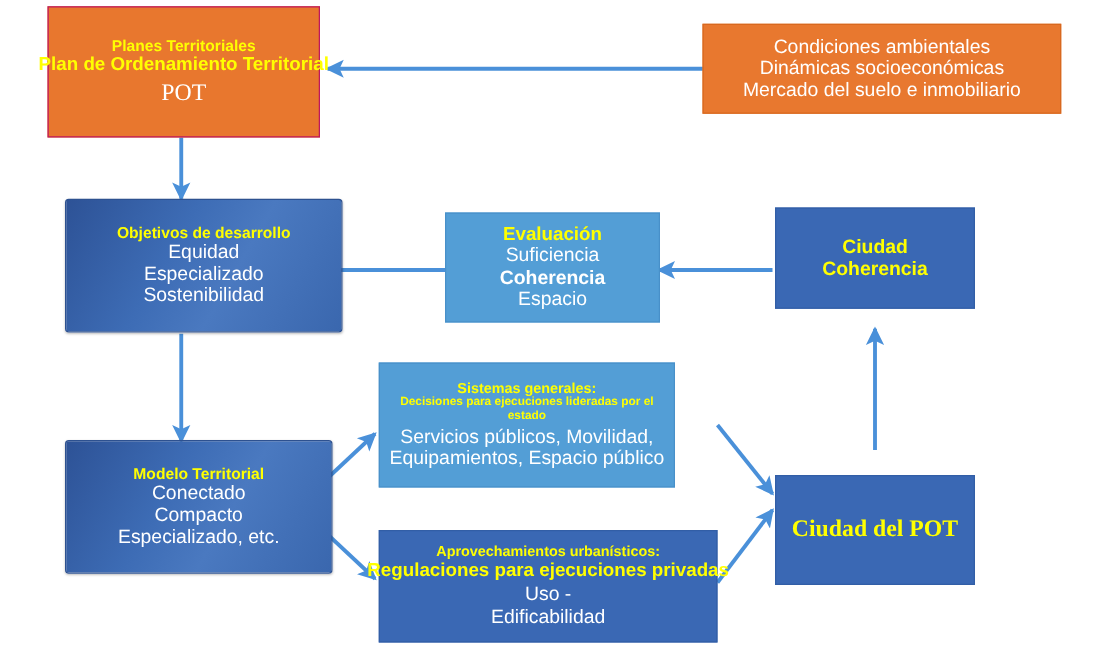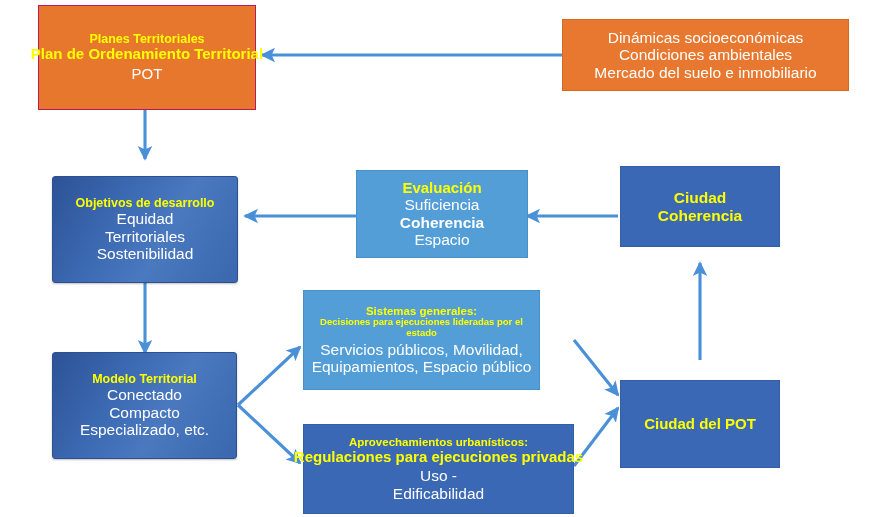--- a/index.html
+++ b/index.html
@@ -48,21 +48,21 @@
   .t-yellow{color:#ffff00;font-weight:bold;}
   .t-yellow-sm{color:#ffff00;font-weight:bold;}
   .t-white{color:#ffffff;}
   .t-white-b{color:#ffffff;font-weight:bold;}
 
   .s9{font-size:9.5px;}
   .s10{font-size:15px;}
   .s11{font-size:11.5px;}
   .s12{font-size:12.5px;}
   .s15{font-size:15.5px;}
-  .s16{font-size:15px;}
+  .s16{font-size:19px;font-family:Liberation Serif, serif;}
   .row{display:block;white-space:nowrap;}
   .rowwrap{display:block;}
 </style>
 </head>
 <body>
 
 <div id="canvas">
 
   <svg class="arrows" viewBox="0 0 879 517">
     <defs>
@@ -94,45 +94,45 @@
     </g>
   </svg>
 
   <div class="node fill-orange" style="left:38px;top:5px;width:218px;height:105px;">
     <span class="row s12 t-yellow">Planes Territoriales</span>
     <span class="row s10 t-yellow-sm">Plan de Ordenamiento Territorial</span>
     <span class="row s16 t-white" style="margin-top:3px;">POT</span>
   </div>
 
   <div class="node fill-orange-flat" style="left:562px;top:19px;width:287px;height:72px;">
+    <span class="row s15 t-white">Condiciones ambientales</span>
     <span class="row s15 t-white">Dinámicas socioeconómicas</span>
-    <span class="row s15 t-white">Condiciones ambientales</span>
     <span class="row s15 t-white">Mercado del suelo e inmobiliario</span>
   </div>
 
-  <div class="node fill-darkblue" style="left:52px;top:176px;width:186px;height:107px;">
+  <div class="node fill-darkblue" style="left:52px;top:159px;width:222px;height:107px;">
     <span class="row s12 t-yellow">Objetivos de desarrollo</span>
     <span class="row s15 t-white">Equidad</span>
-    <span class="row s15 t-white">Territoriales</span>
+    <span class="row s15 t-white">Especializado</span>
     <span class="row s15 t-white">Sostenibilidad</span>
   </div>
 
   <div class="node fill-lightblue" style="left:356px;top:170px;width:172px;height:88px;">
     <span class="row s10 t-yellow">Evaluación</span>
     <span class="row s15 t-white">Suficiencia</span>
     <span class="row s15 t-white-b">Coherencia</span>
     <span class="row s15 t-white">Espacio</span>
   </div>
 
   <div class="node fill-flatblue" style="left:620px;top:166px;width:160px;height:81px;">
     <span class="row s15 t-yellow">Ciudad</span>
     <span class="row s15 t-yellow">Coherencia</span>
   </div>
 
-  <div class="node fill-darkblue" style="left:52px;top:352px;width:185px;height:107px;">
+  <div class="node fill-darkblue" style="left:52px;top:352px;width:214px;height:107px;">
     <span class="row s12 t-yellow">Modelo Territorial</span>
     <span class="row s15 t-white">Conectado</span>
     <span class="row s15 t-white">Compacto</span>
     <span class="row s15 t-white">Especializado, etc.</span>
   </div>
 
   <div class="node fill-lightblue" style="left:303px;top:290px;width:237px;height:100px;">
     <span class="row s11 t-yellow">Sistemas generales:</span>
     <span class="rowwrap s9 t-yellow-sm" style="max-width:252px;">Decisiones para ejecuciones lideradas por el estado</span>
     <span class="row s15 t-white" style="margin-top:2px;">Servicios públicos, Movilidad,</span>

